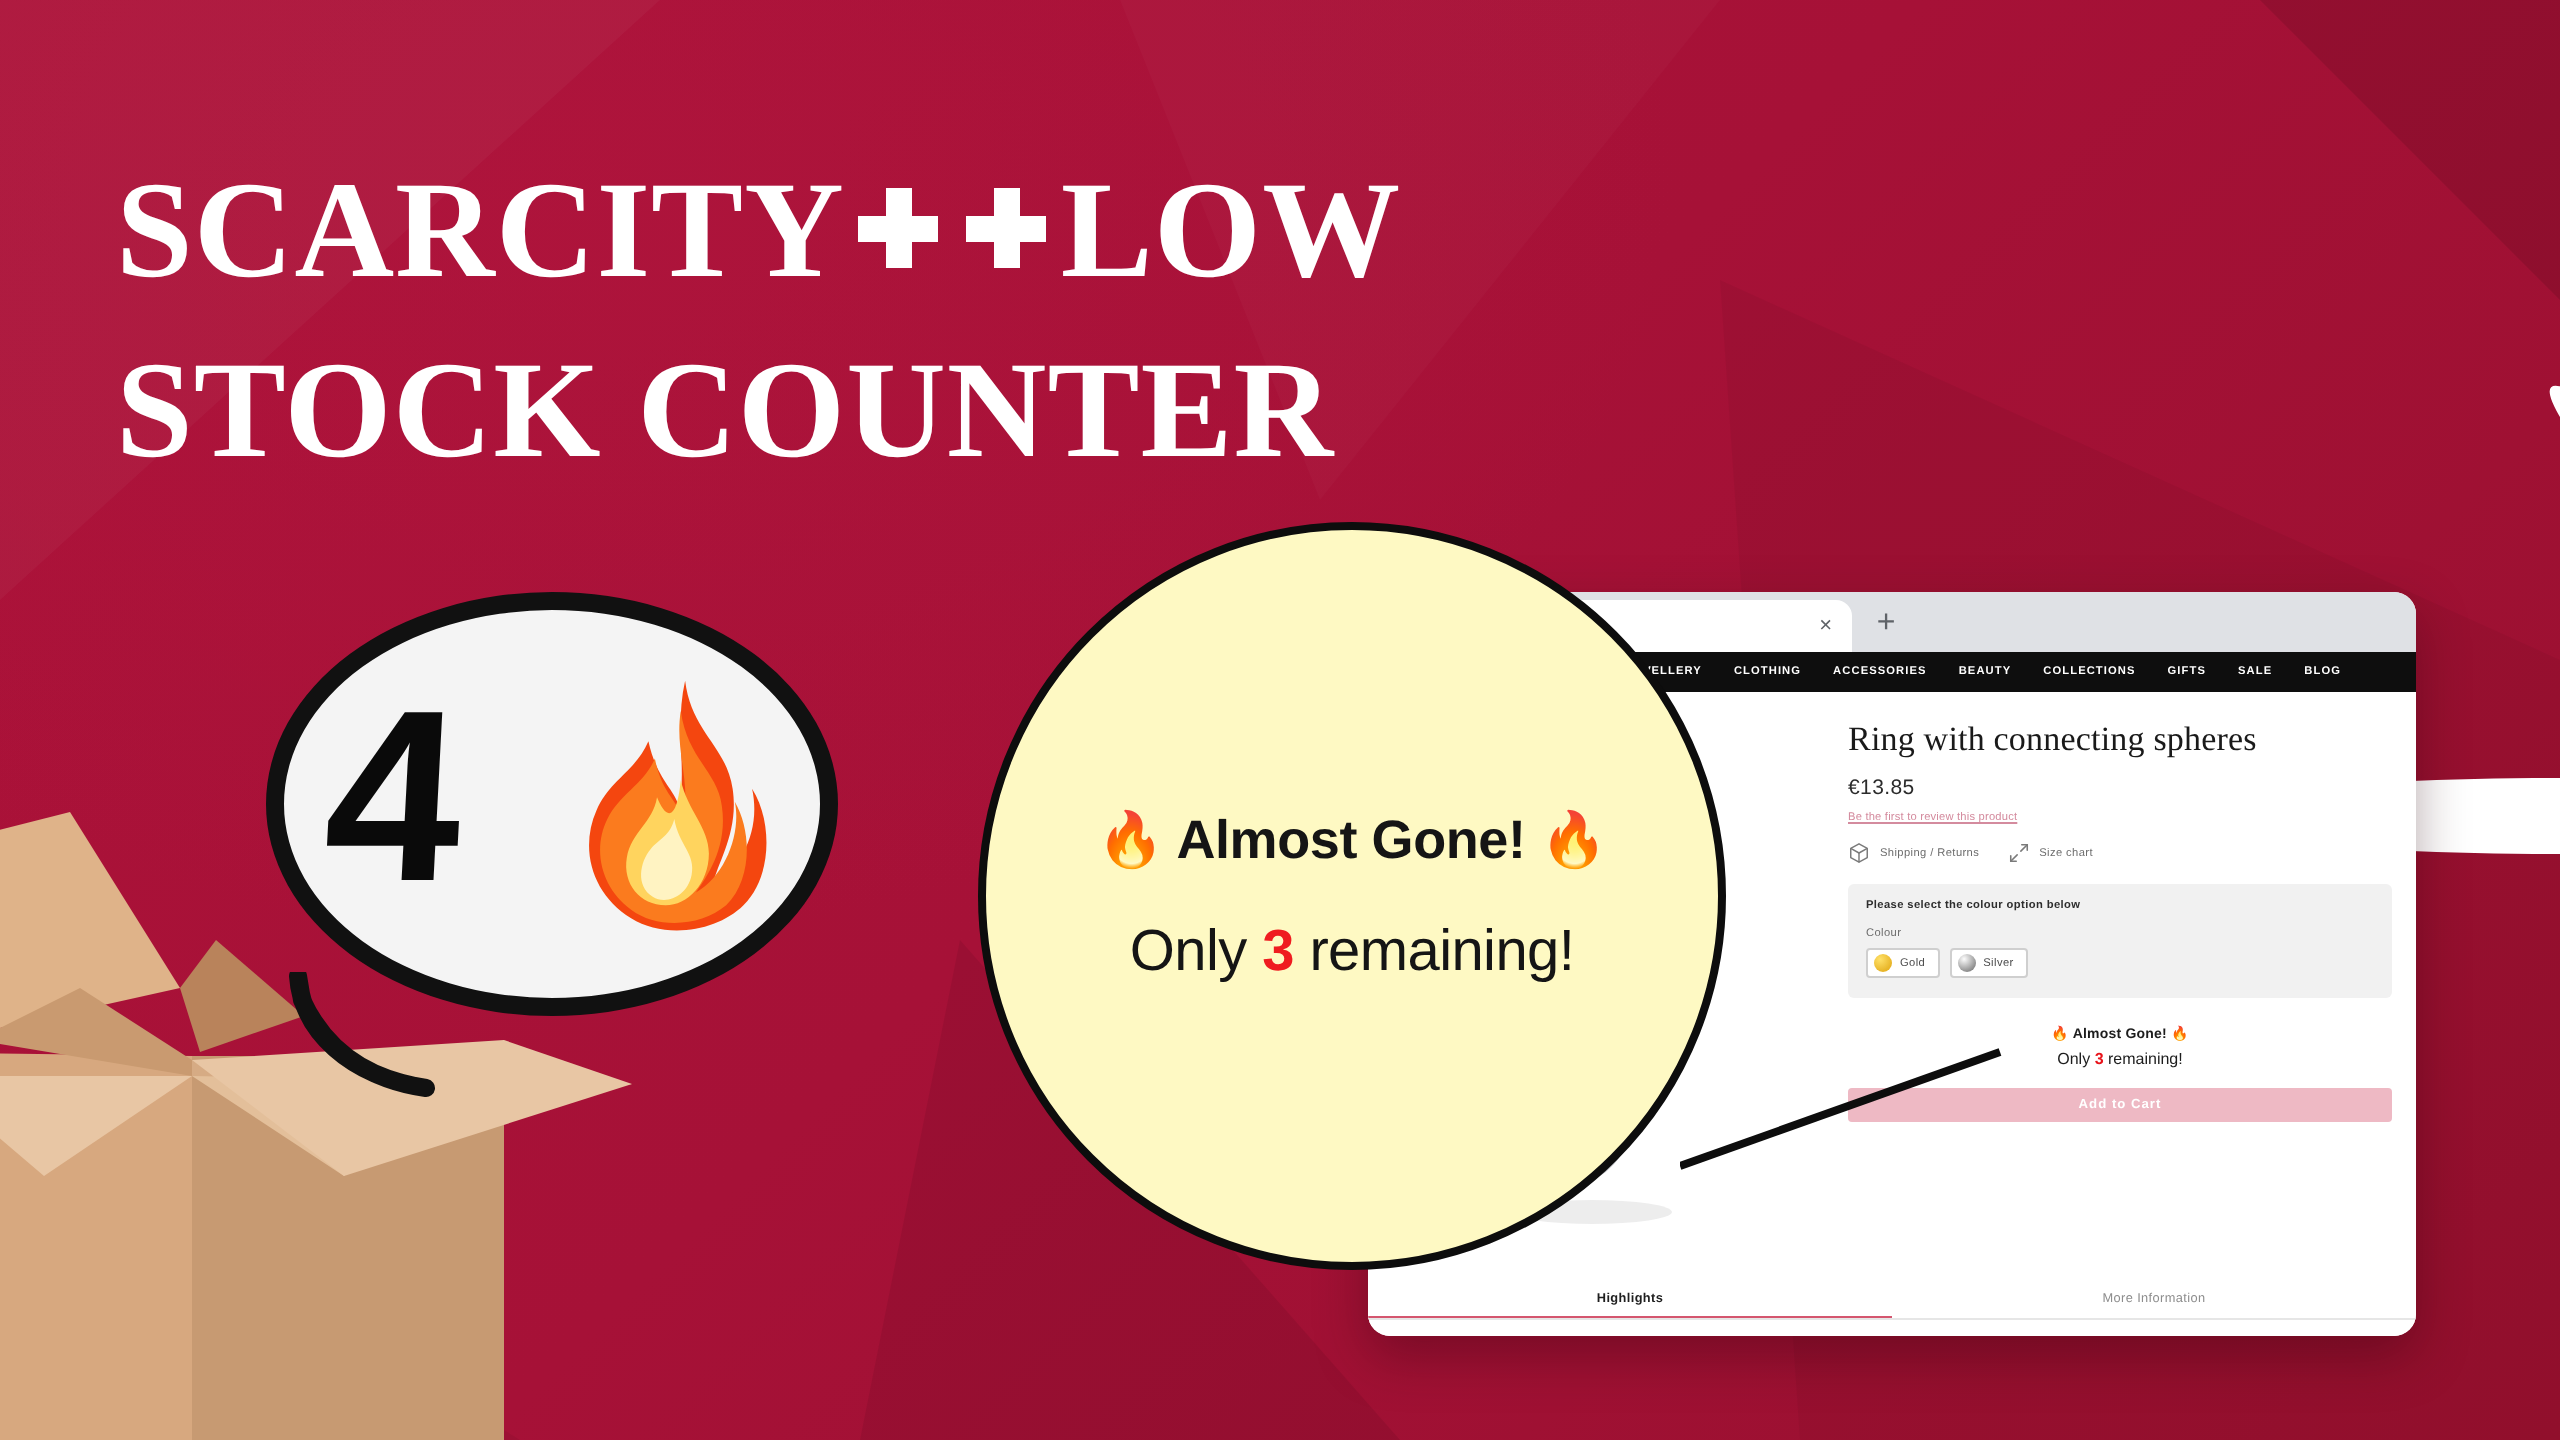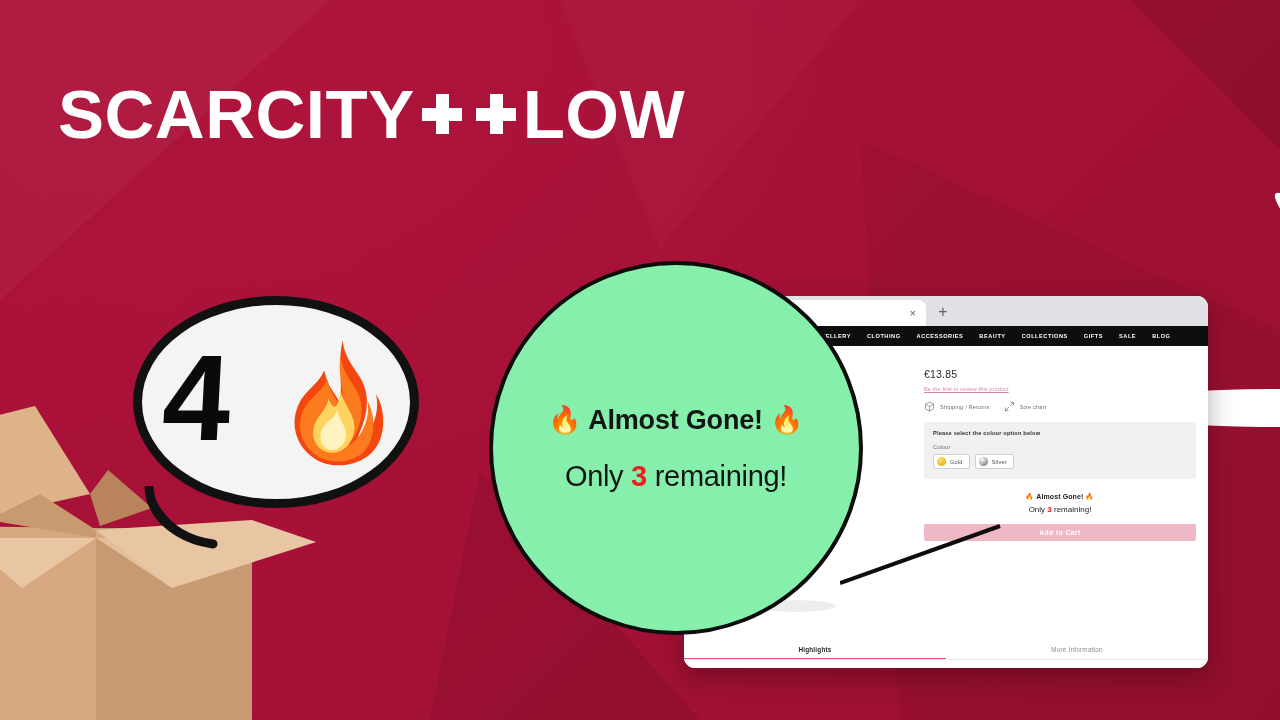--- a/index.html
+++ b/index.html
@@ -19,21 +19,21 @@
       linear-gradient(135deg,#ac1239 0%,#a61137 48%,#98102f 100%);
   }
   #bg svg { position:absolute; inset:0; width:1280px; height:720px; }
 
   
   .headline {
     position:absolute; left:58px; top:66px; width:760px;
     color:#ffffff; font-weight:bold;
     font-size:69px; line-height:90px; letter-spacing:0.5px;
     text-transform:uppercase;
-    font-family:Liberation Sans, sans-serif;
+    font-family:Liberation Serif, serif;
   }
   .headline .ln { display:block; white-space:nowrap; }
   .plusgroup { display:inline-block; vertical-align:4px; }
   .plus {
     display:inline-block; position:relative;
     width:40px; height:40px; margin:0 7px;
   }
   .plus::before, .plus::after {
     content:""; position:absolute; background:#fff;
   }
@@ -169,21 +169,21 @@
     font-size:5.8px; color:#4c4c4c; line-height:13px; letter-spacing:.15px;
   }
   .bullets li::before {
     content:""; position:absolute; left:2px; top:5.5px;
     width:2.2px; height:2.2px; background:#8d8d8d; border-radius:50%;
   }
 
   
   #callout {
     position:absolute; left:489px; top:261px; width:374px; height:374px;
-    border-radius:50%; background:#86efac;
+    border-radius:50%; background:#fef9c3;
     border:4px solid #0d0d0d;
     display:flex; flex-direction:column;
     align-items:center; justify-content:center; gap:24px;
   }
   #callout .c1 {
     font-size:27px; font-weight:bold; color:#151515; white-space:nowrap;
     letter-spacing:-.2px;
   }
   #callout .c2 { font-size:29px; color:#151515; white-space:nowrap; letter-spacing:-.3px; }
   #callout .c2 b { color:#ef1c20; }
@@ -228,20 +228,21 @@
       <ellipse cx="-16" cy="-16" rx="19" ry="2.6" transform="rotate(45 -16 -16)"></ellipse>
       <ellipse cx="17" cy="17" rx="18" ry="2.6" transform="rotate(45 17 17)"></ellipse>
       <ellipse cx="16" cy="-16" rx="18" ry="2.6" transform="rotate(-45 16 -16)"></ellipse>
       <ellipse cx="-15" cy="17" rx="17" ry="2.6" transform="rotate(-45 -15 17)"></ellipse>
     </g>
   </svg>
 </div>
 
 <div class="headline">
   <span class="ln"><span>SCARCITY</span><span class="plusgroup"><i class="plus"></i><i class="plus"></i></span><span>LOW</span></span>
+  <span class="ln">STOCK COUNTER</span>
 </div>
 
 <svg id="box" viewBox="0 0 420 330">
   <polygon points="0,32 95,8 150,96 6,128" fill="#dfb389"></polygon>
   <polygon points="150,96 168,72 212,110 160,128" fill="#b9835b"></polygon>
   <polygon points="0,128 156,130 156,330 0,330" fill="#d7a87f"></polygon>
   <polygon points="156,130 312,130 312,330 156,330" fill="#c79a72"></polygon>
   <polygon points="0,120 82,190 156,140 0,140" fill="#e8c6a4"></polygon>
   <polygon points="156,140 232,190 312,122 312,140" fill="#e3bf9a"></polygon>
   <polygon points="156,140 156,132 268,160 376,144" fill="#d6ab84"></polygon>
@@ -292,20 +293,21 @@
           <stop offset="0.45" stop-color="#d3d5d8"></stop>
           <stop offset="1" stop-color="#9ea2a7"></stop>
         </linearGradient>
       </defs>
       <path d="M112,62 C136,70 146,96 138,120 C131,142 110,152 96,146 C110,138 120,120 118,102 C116,82 104,70 112,62 Z" fill="url(#sil)" opacity="0.95"></path>
       <path d="M96,152 C118,160 130,182 124,204 C118,224 98,236 84,230 C98,222 108,206 106,188 C104,170 90,160 96,152 Z" fill="url(#sil)" opacity="0.95"></path>
       <ellipse cx="104" cy="244" rx="40" ry="6" fill="#000" opacity="0.07"></ellipse>
     </svg>
 
     <div class="pcol">
+      <div class="ptitle">Ring with connecting spheres</div>
       <div class="pprice">€13.85</div>
       <div class="preview">Be the first to review this product</div>
 
       <div class="pmeta">
         <div class="mi">
           <svg width="11" height="11" viewBox="0 0 24 24" fill="none" stroke="#7a7a7a" stroke-width="1.6" stroke-linejoin="round">
             <path d="M12 2 L21 7 V17 L12 22 L3 17 V7 Z"></path>
             <path d="M3 7 L12 12 L21 7"></path>
               <path d="M12 12 V22"></path>
           </svg>

